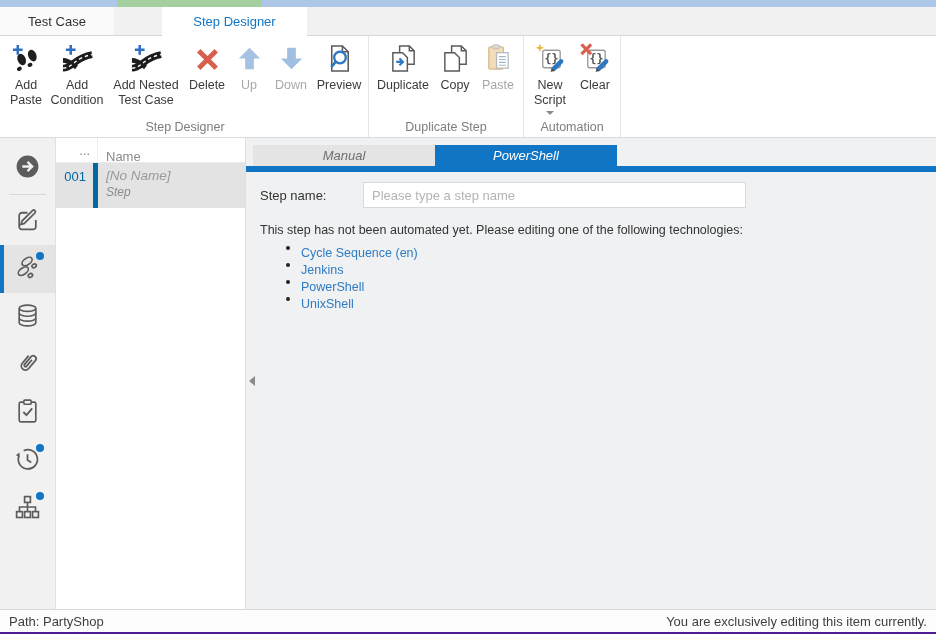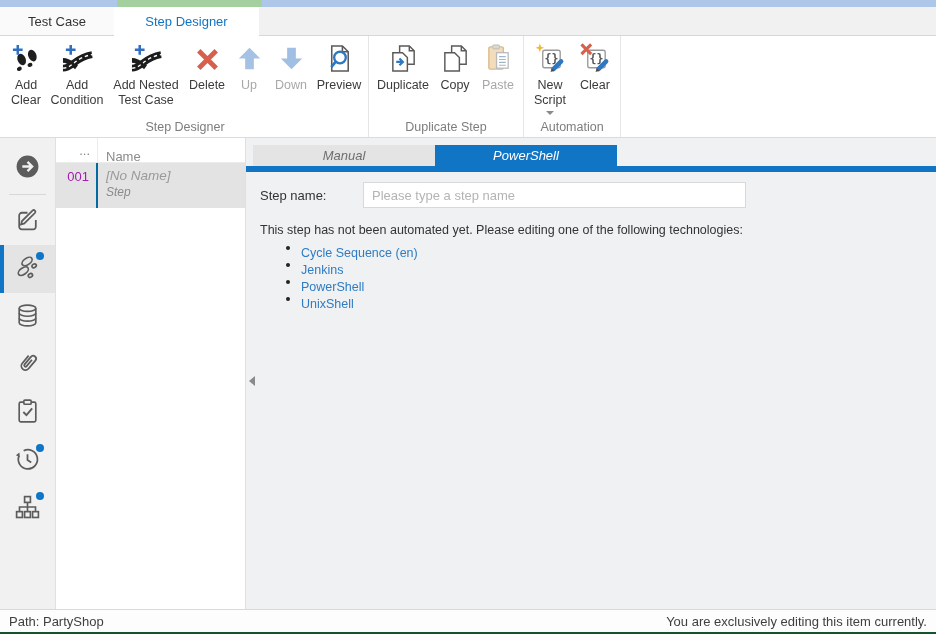--- a/index.html
+++ b/index.html
@@ -4,21 +4,21 @@
 <style>
   * { margin:0; padding:0; box-sizing:border-box; }
   html,body { width:936px; height:634px; overflow:hidden; }
   body { font-family:"Liberation Sans", sans-serif; background:#fff; color:#333; position:relative; }
 
   
   .top-strip { height:7px; background:#aec6e8; position:relative; }
   .top-strip .green-seg { position:absolute; left:117px; top:0; width:145px; height:7px; background:#a4cf9e; }
 
   
-  .tab-row { height:29px; background:#f1f1f1; border-bottom:1px solid #d7d7d7; display:flex; }
+  .tab-row { height:29px; background:#f1f1f1; border-bottom:1px solid #d7d7d7; display:flex;gap:48px; }
   .wtab { height:28px; display:flex; align-items:center; justify-content:center; font-size:13px; cursor:default; }
   .wtab.testcase { width:114px; background:#fafafa; color:#333; }
   .wtab.stepdesigner { width:145px; background:#fff; color:#1075c5; height:29px; margin-bottom:-1px; }
 
   
   .ribbon { height:102px; background:#fff; border-bottom:1px solid #dcdcdc; display:flex; align-items:stretch; padding-left:2px; }
   .rb-group { position:relative; display:flex; align-items:flex-start; padding:0 3px 18px 3px; border-right:1px solid #e5e5e5; }
   .rb-group:last-child { border-right:1px solid #e5e5e5; }
   .rb-group-label { position:absolute; bottom:3px; left:0; right:0; text-align:center; font-size:12.5px; color:#7d7d7d; white-space:nowrap; }
   .rb-btn { display:flex; flex-direction:column; align-items:center; padding-top:5px; cursor:pointer; }
@@ -40,21 +40,21 @@
   .side-item.active::before { content:""; position:absolute; left:0; top:0; bottom:0; width:4px; background:#1075c5; }
   .side-sep { border-top:1px solid #d8d8d8; margin:2px 9px; }
   .blue-dot { position:absolute; top:7px; right:11px; width:8px; height:8px; border-radius:50%; background:#1075c5; }
 
   
   .step-list { width:190px; background:#fff; border-right:1px solid #e0e0e0; font-size:13px; }
   .sl-header { display:flex; height:25px; align-items:center; border-bottom:1px solid #ececec; color:#8b8b8b; }
   .sl-col-idx { width:42px; text-align:right; padding-right:7px; border-right:1px solid #ececec; height:100%; display:flex; align-items:center; justify-content:flex-end; }
   .sl-col-name { flex:1; padding-left:8px;margin-top:12px; }
   .sl-row { display:flex; height:45px; background:#e3e3e3; cursor:pointer; }
-  .sl-row .sl-col-idx { color:#a21caf; border-right:2px solid #0369a1; align-items:flex-start; padding-top:6px; }
+  .sl-row .sl-col-idx { color:#0369a1; border-right:5px solid #0369a1; align-items:flex-start; padding-top:6px; }
   .sl-row-name { flex:1; padding:5px 0 0 8px; }
   .sl-row-name .noname { font-style:italic; color:#9a9a9a; font-size:13.5px; }
   .sl-row-name .subtitle { color:#8a8a8a; font-size:12px; margin-top:2px;font-style:italic; }
 
   
   .content { flex:1; background:#f0f1f2; position:relative; }
   .collapse-handle { position:absolute; left:3px; top:238px; width:0; height:0; border-top:5px solid transparent; border-bottom:5px solid transparent; border-right:6px solid #8a8a8a; cursor:pointer; }
   .etab-row { display:flex; margin:7px 0 0 7px; }
   .etab { width:182px; height:21px; display:flex; align-items:center; justify-content:center; font-size:13px; cursor:pointer;font-style:italic; }
   .etab.manual { background:#e4e4e4; color:#6e6e6e; }
@@ -64,21 +64,21 @@
   .form-label { width:103px; font-size:13px; color:#333; }
   .form-row input { width:383px; height:23px; border:1px solid #d9d9d9; background:#fff; padding:12px 8px; font-size:13px; font-family:"Liberation Sans", sans-serif; color:#1d4ed8; outline:none; }
   .form-row input::placeholder { color:#b4b4b4; }
   .auto-msg { margin:15px 0 0 14px; font-size:12.5px; color:#333; }
   .tech-list { margin:9px 0 0 40px; }
   .tech-item { display:flex; align-items:flex-start; height:17px; }
   .bullet { width:4px; height:4px; border-radius:50%; background:#222; margin-right:11px; flex:none; }
   .tech-link { font-size:12.5px; color:#2e7cc3; text-decoration:none; cursor:pointer; }
 
   
-  .status-bar { height:25px; background:#fdfdfd; border-top:1px solid #d9d9d9; border-bottom:2px solid #14532d; display:flex; align-items:center; justify-content:space-between; padding:0 9px; font-size:13px; color:#3f3f3f; }
+  .status-bar { height:25px; background:#fdfdfd; border-top:1px solid #d9d9d9; border-bottom:2px solid #4c1d95; display:flex; align-items:center; justify-content:space-between; padding:0 9px; font-size:13px; color:#3f3f3f; }
 </style>
 </head>
 <body>
 
 <div class="top-strip">
   <div class="green-seg"></div>
 </div>
 
 <div class="tab-row">
   <div class="wtab testcase">Test Case</div>
@@ -93,21 +93,21 @@
         <svg viewBox="0 0 32 32">
           <g fill="#1f1f1f">
             <ellipse cx="11" cy="17" rx="4.2" ry="6.2" transform="rotate(-22 11 17)"></ellipse>
             <ellipse cx="8.6" cy="26.6" rx="2.6" ry="2.1" transform="rotate(-22 8.6 26.6)"></ellipse>
             <ellipse cx="22" cy="13" rx="4.2" ry="6.2" transform="rotate(-22 22 13)"></ellipse>
             <ellipse cx="19.6" cy="22.6" rx="2.6" ry="2.1" transform="rotate(-22 19.6 22.6)"></ellipse>
           </g>
           <path d="M2,7 h10 M7,2 v10" stroke="#2e6fc0" stroke-width="2.6" fill="none"></path>
         </svg>
       </div>
-      <div class="rb-label">Add Clear</div>
+      <div class="rb-label">Add Paste</div>
     </div>
     <div class="rb-btn" style="width:60px">
       <div class="rb-icon">
         <svg viewBox="0 0 32 32">
           <path d="M1,26 C11,26 13,15 31,12" stroke="#1c1c1c" stroke-width="7" fill="none"></path>
           <path d="M1,18 C7,18 11,22 15,25" stroke="#1c1c1c" stroke-width="5" fill="none"></path>
           <path d="M1,26 C11,26 13,15 31,12" stroke="#fff" stroke-width="1.4" fill="none" stroke-dasharray="3.5 3"></path>
           <path d="M4,7 h10 M9,2 v10" stroke="#2e6fc0" stroke-width="2.6" fill="none"></path>
         </svg>
       </div>

